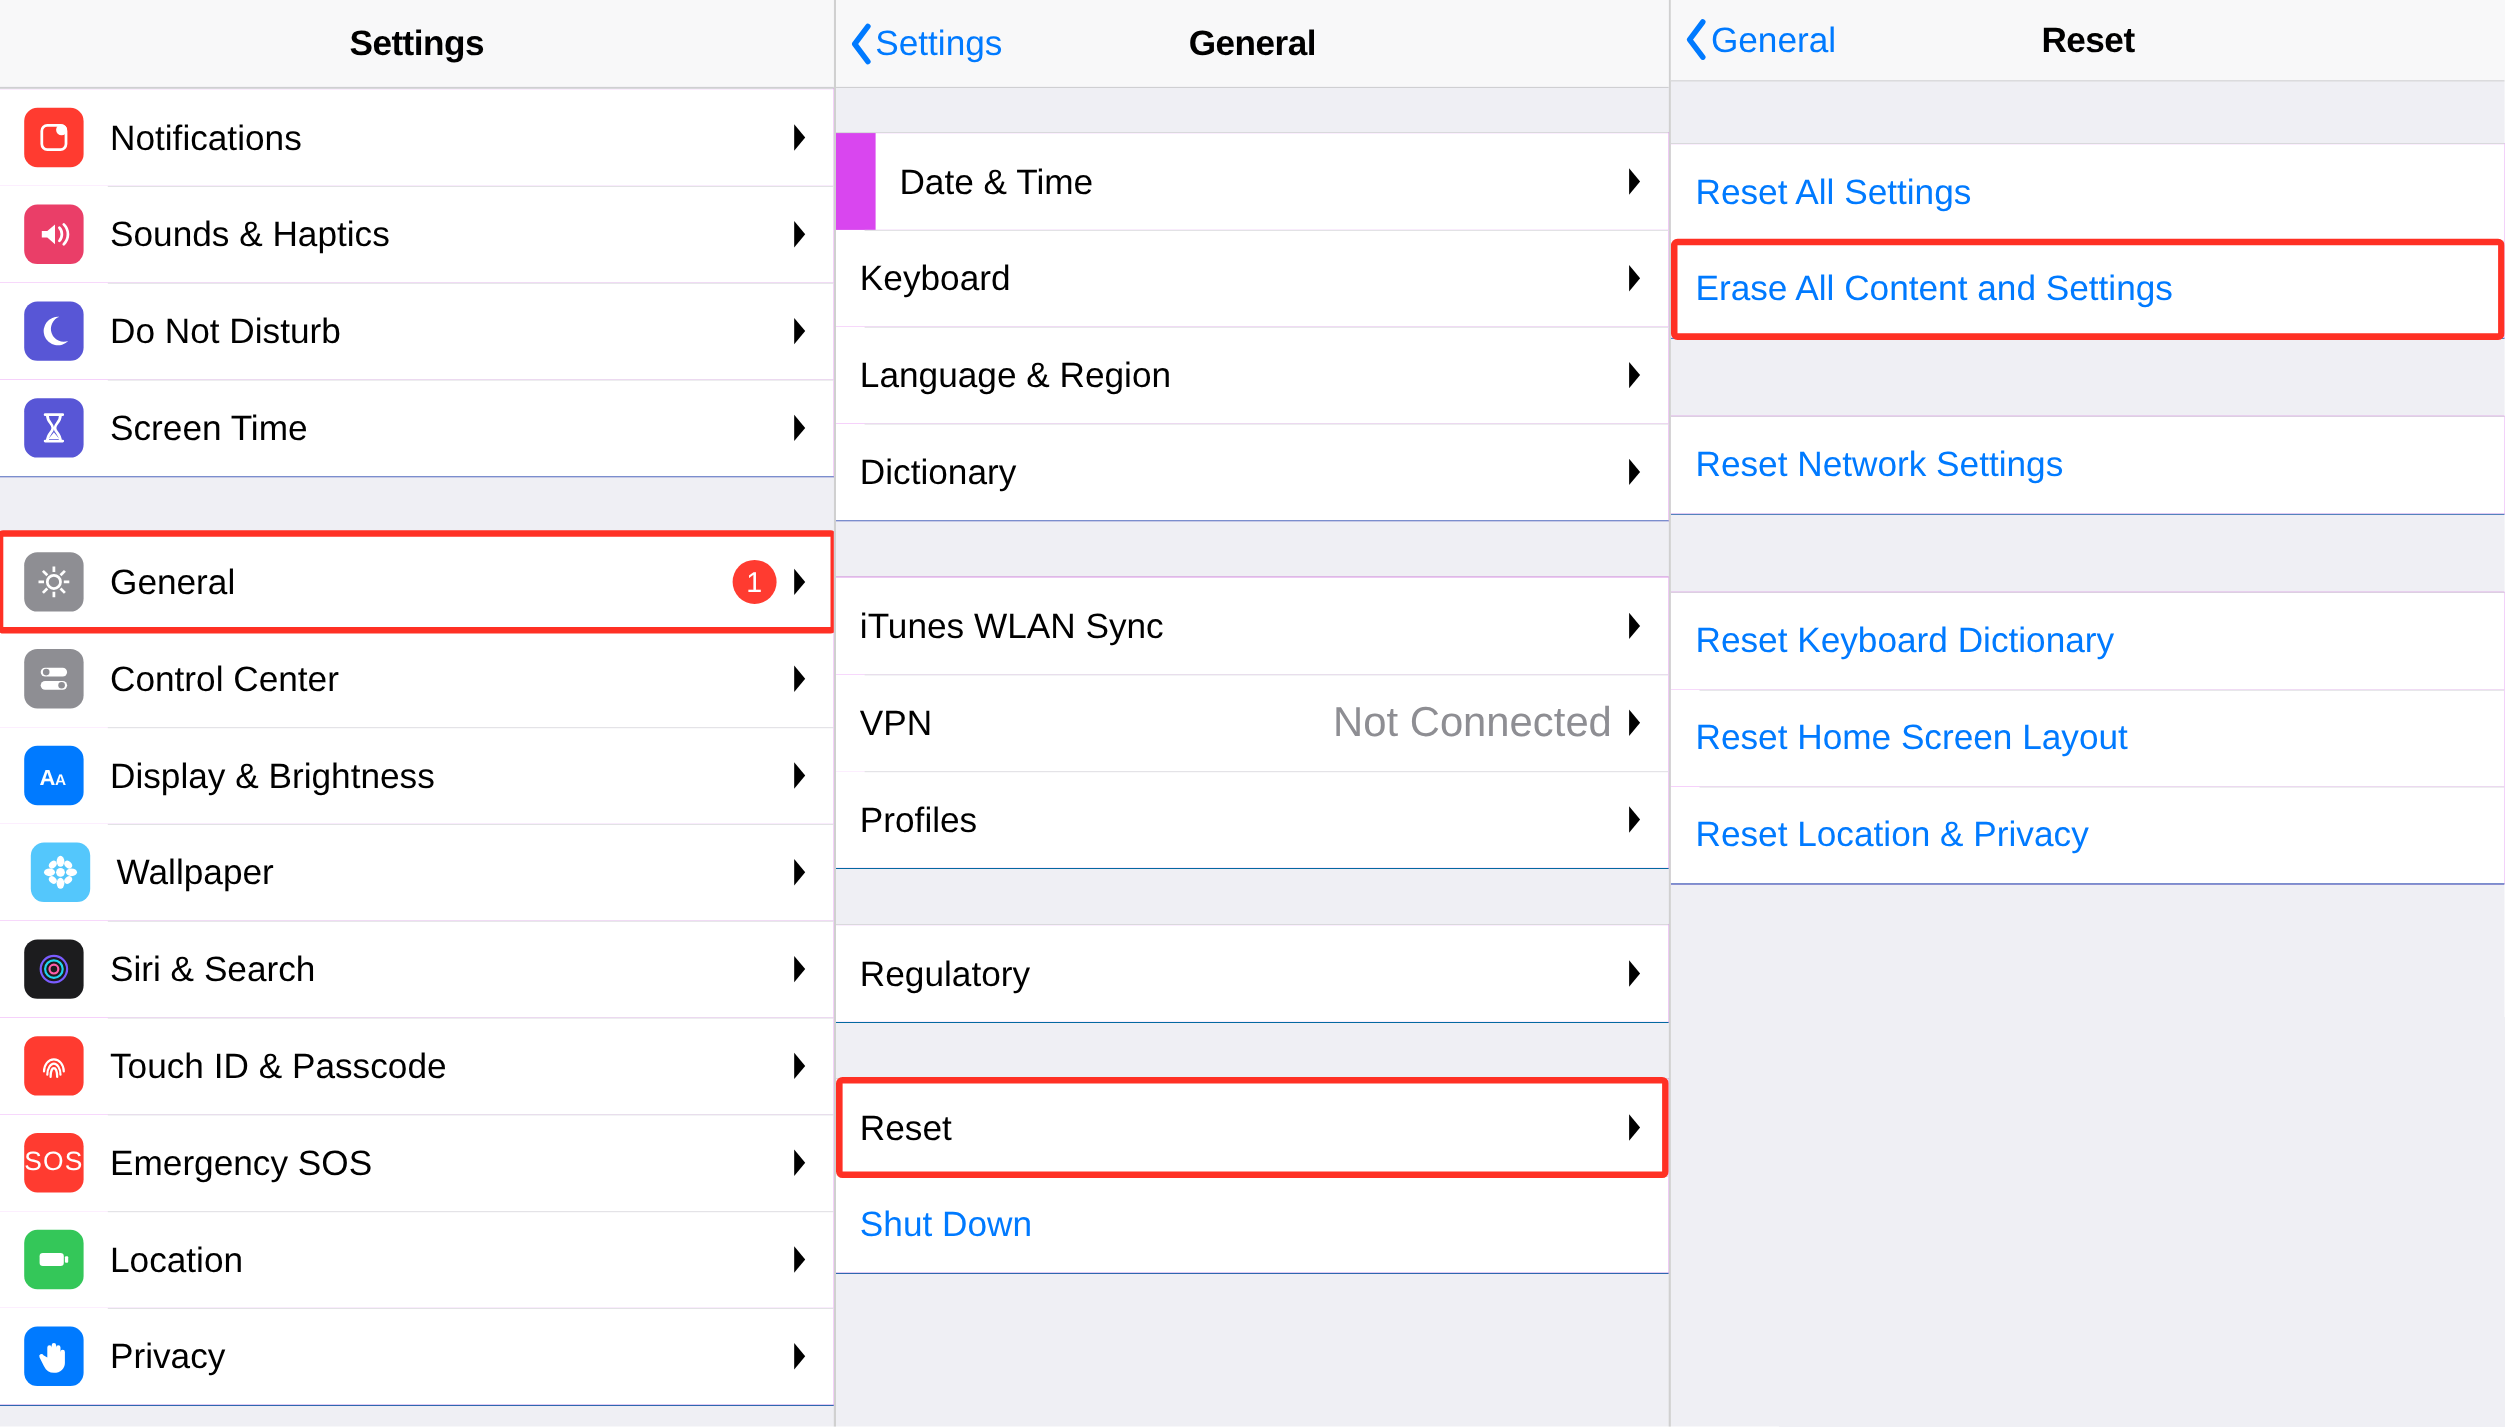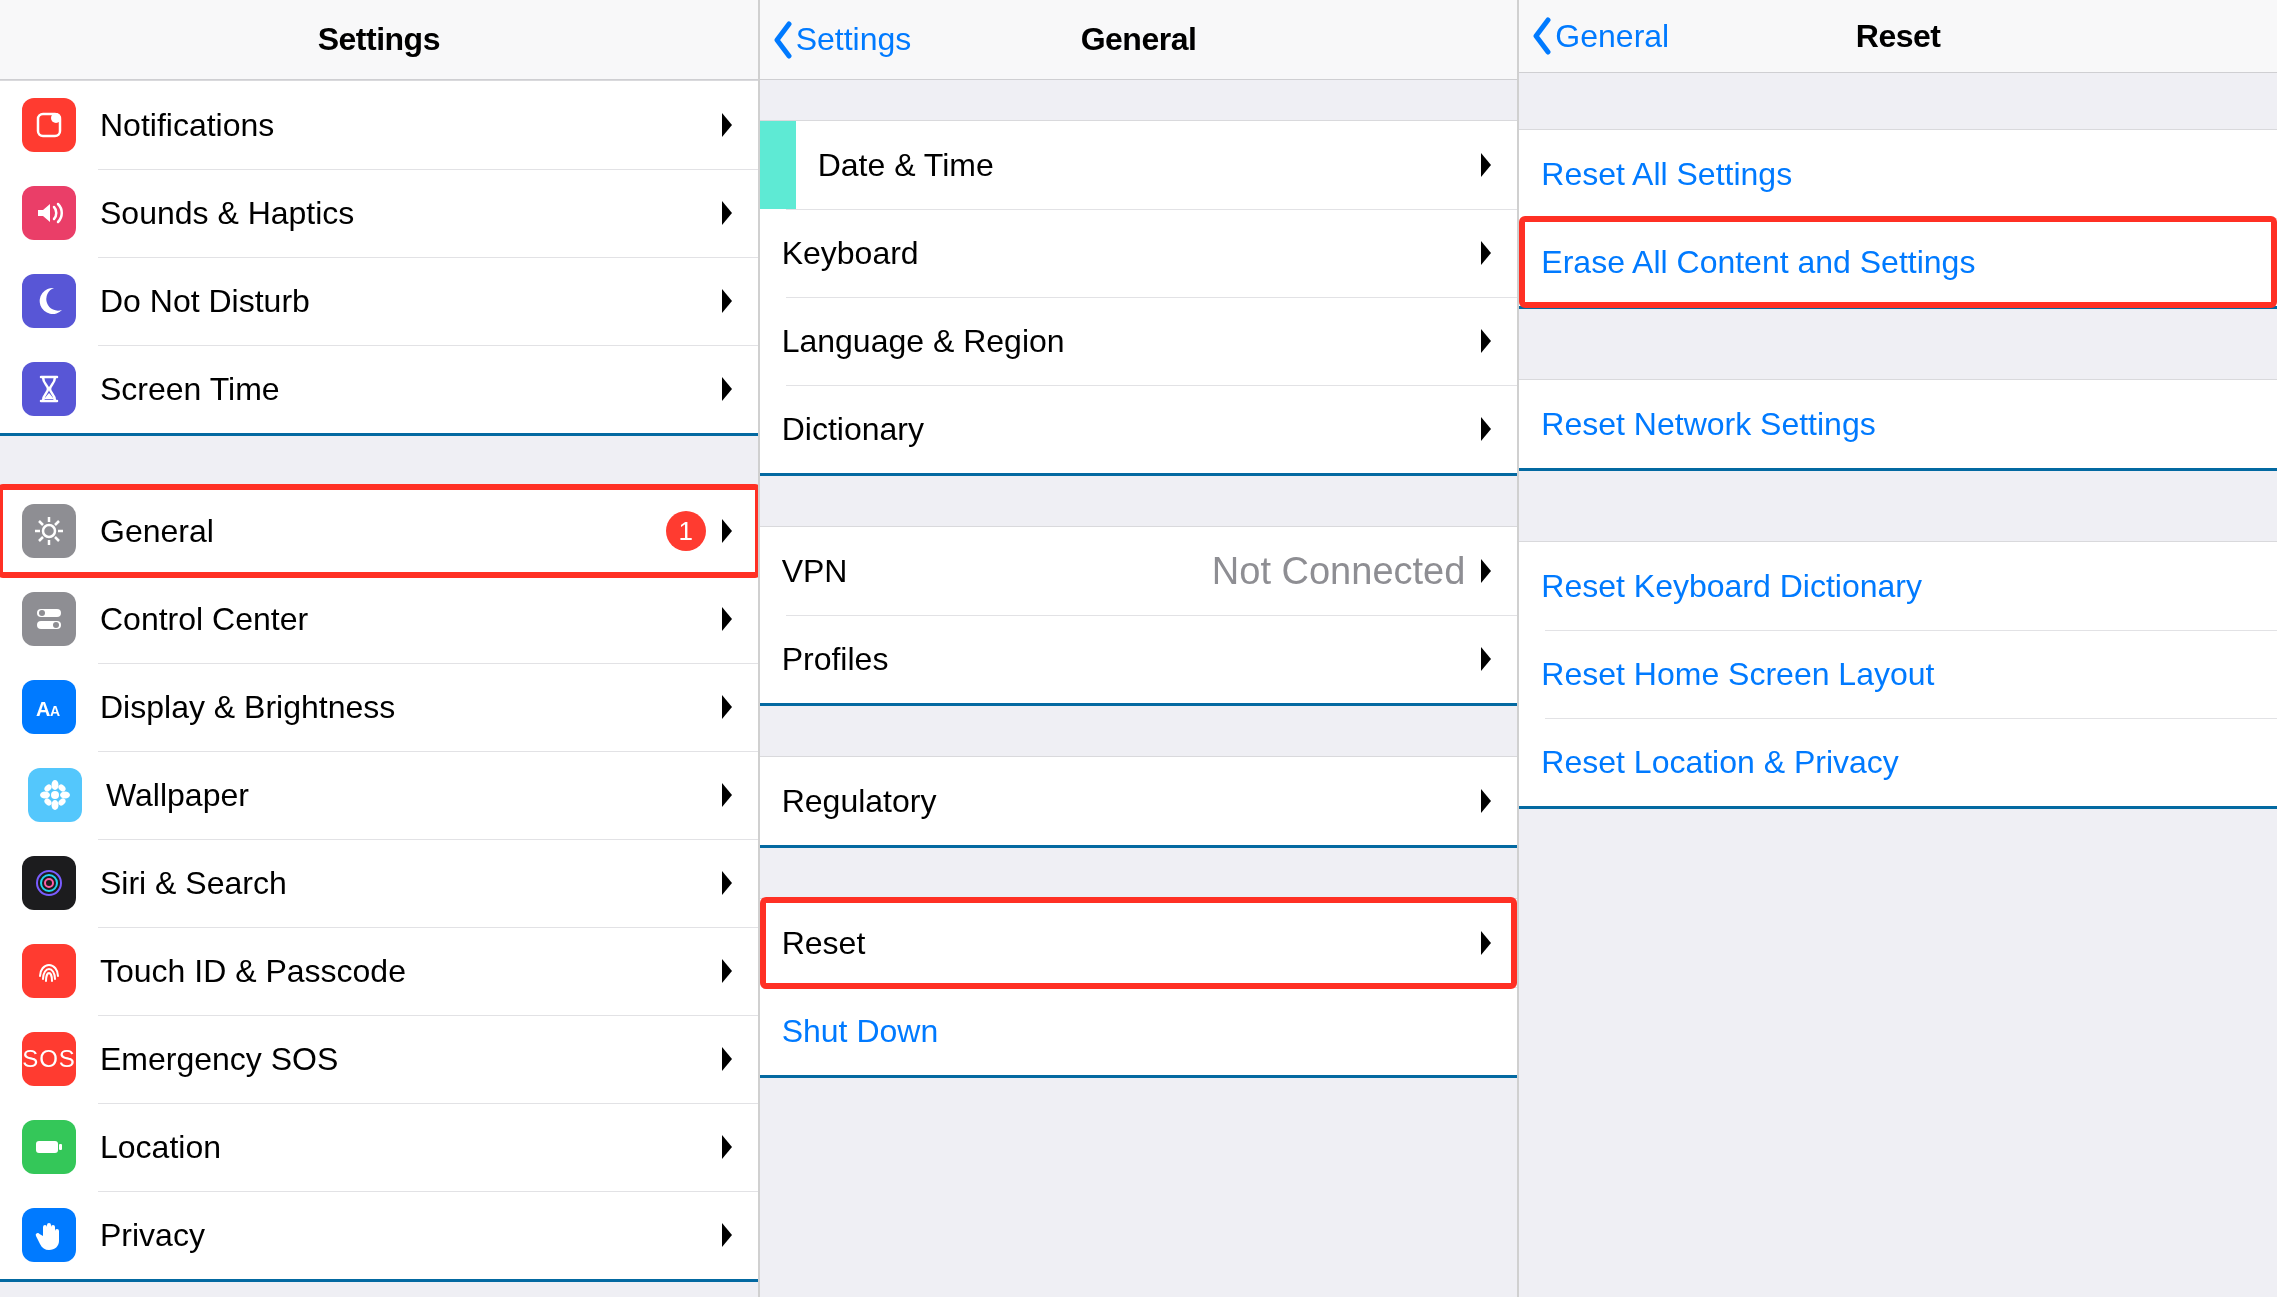--- a/index.html
+++ b/index.html
@@ -54,23 +54,23 @@
   .scroll {
     flex: 1 1 auto;
     overflow: hidden;
   }
 
   
   .gap { height: 50px; background: #efeff4; }
   .gap-sm { height: 36px; background: #efeff4; }
 
   .group {
-    background: #5eead4;
+    background: #d946ef;
     border-top: 1px solid #d9d9dc;
-    border-bottom: 3px solid #0369a1;
+    border-bottom: 1px solid #0369a1;
   }
 
   
   .row {
     position: relative;
     display: flex;
     align-items: center;
     min-height: 88px;
     padding: 0 22px 0 22px;
     background: #fff;
@@ -466,20 +466,28 @@
             <span class="chevron">
               <svg viewBox="0 0 18 30">
                 <use href="#chev"></use>
               </svg>
             </span>
           </div>
         </div>
         <div class="gap"></div>
         <div class="group">
           <div class="row no-icon" style="position: relative;">
+            <div class="row-label">iTunes WLAN Sync</div>
+            <span class="chevron">
+              <svg viewBox="0 0 18 30">
+                <use href="#chev"></use>
+              </svg>
+            </span>
+          </div>
+          <div class="row no-icon" style="position: relative;">
             <div class="row-label">VPN</div>
             <div class="row-value">Not Connected</div>
             <span class="chevron">
               <svg viewBox="0 0 18 30">
                 <use href="#chev"></use>
               </svg>
             </span>
           </div>
           <div class="row no-icon" style="position: relative;">
             <div class="row-label">Profiles</div>

